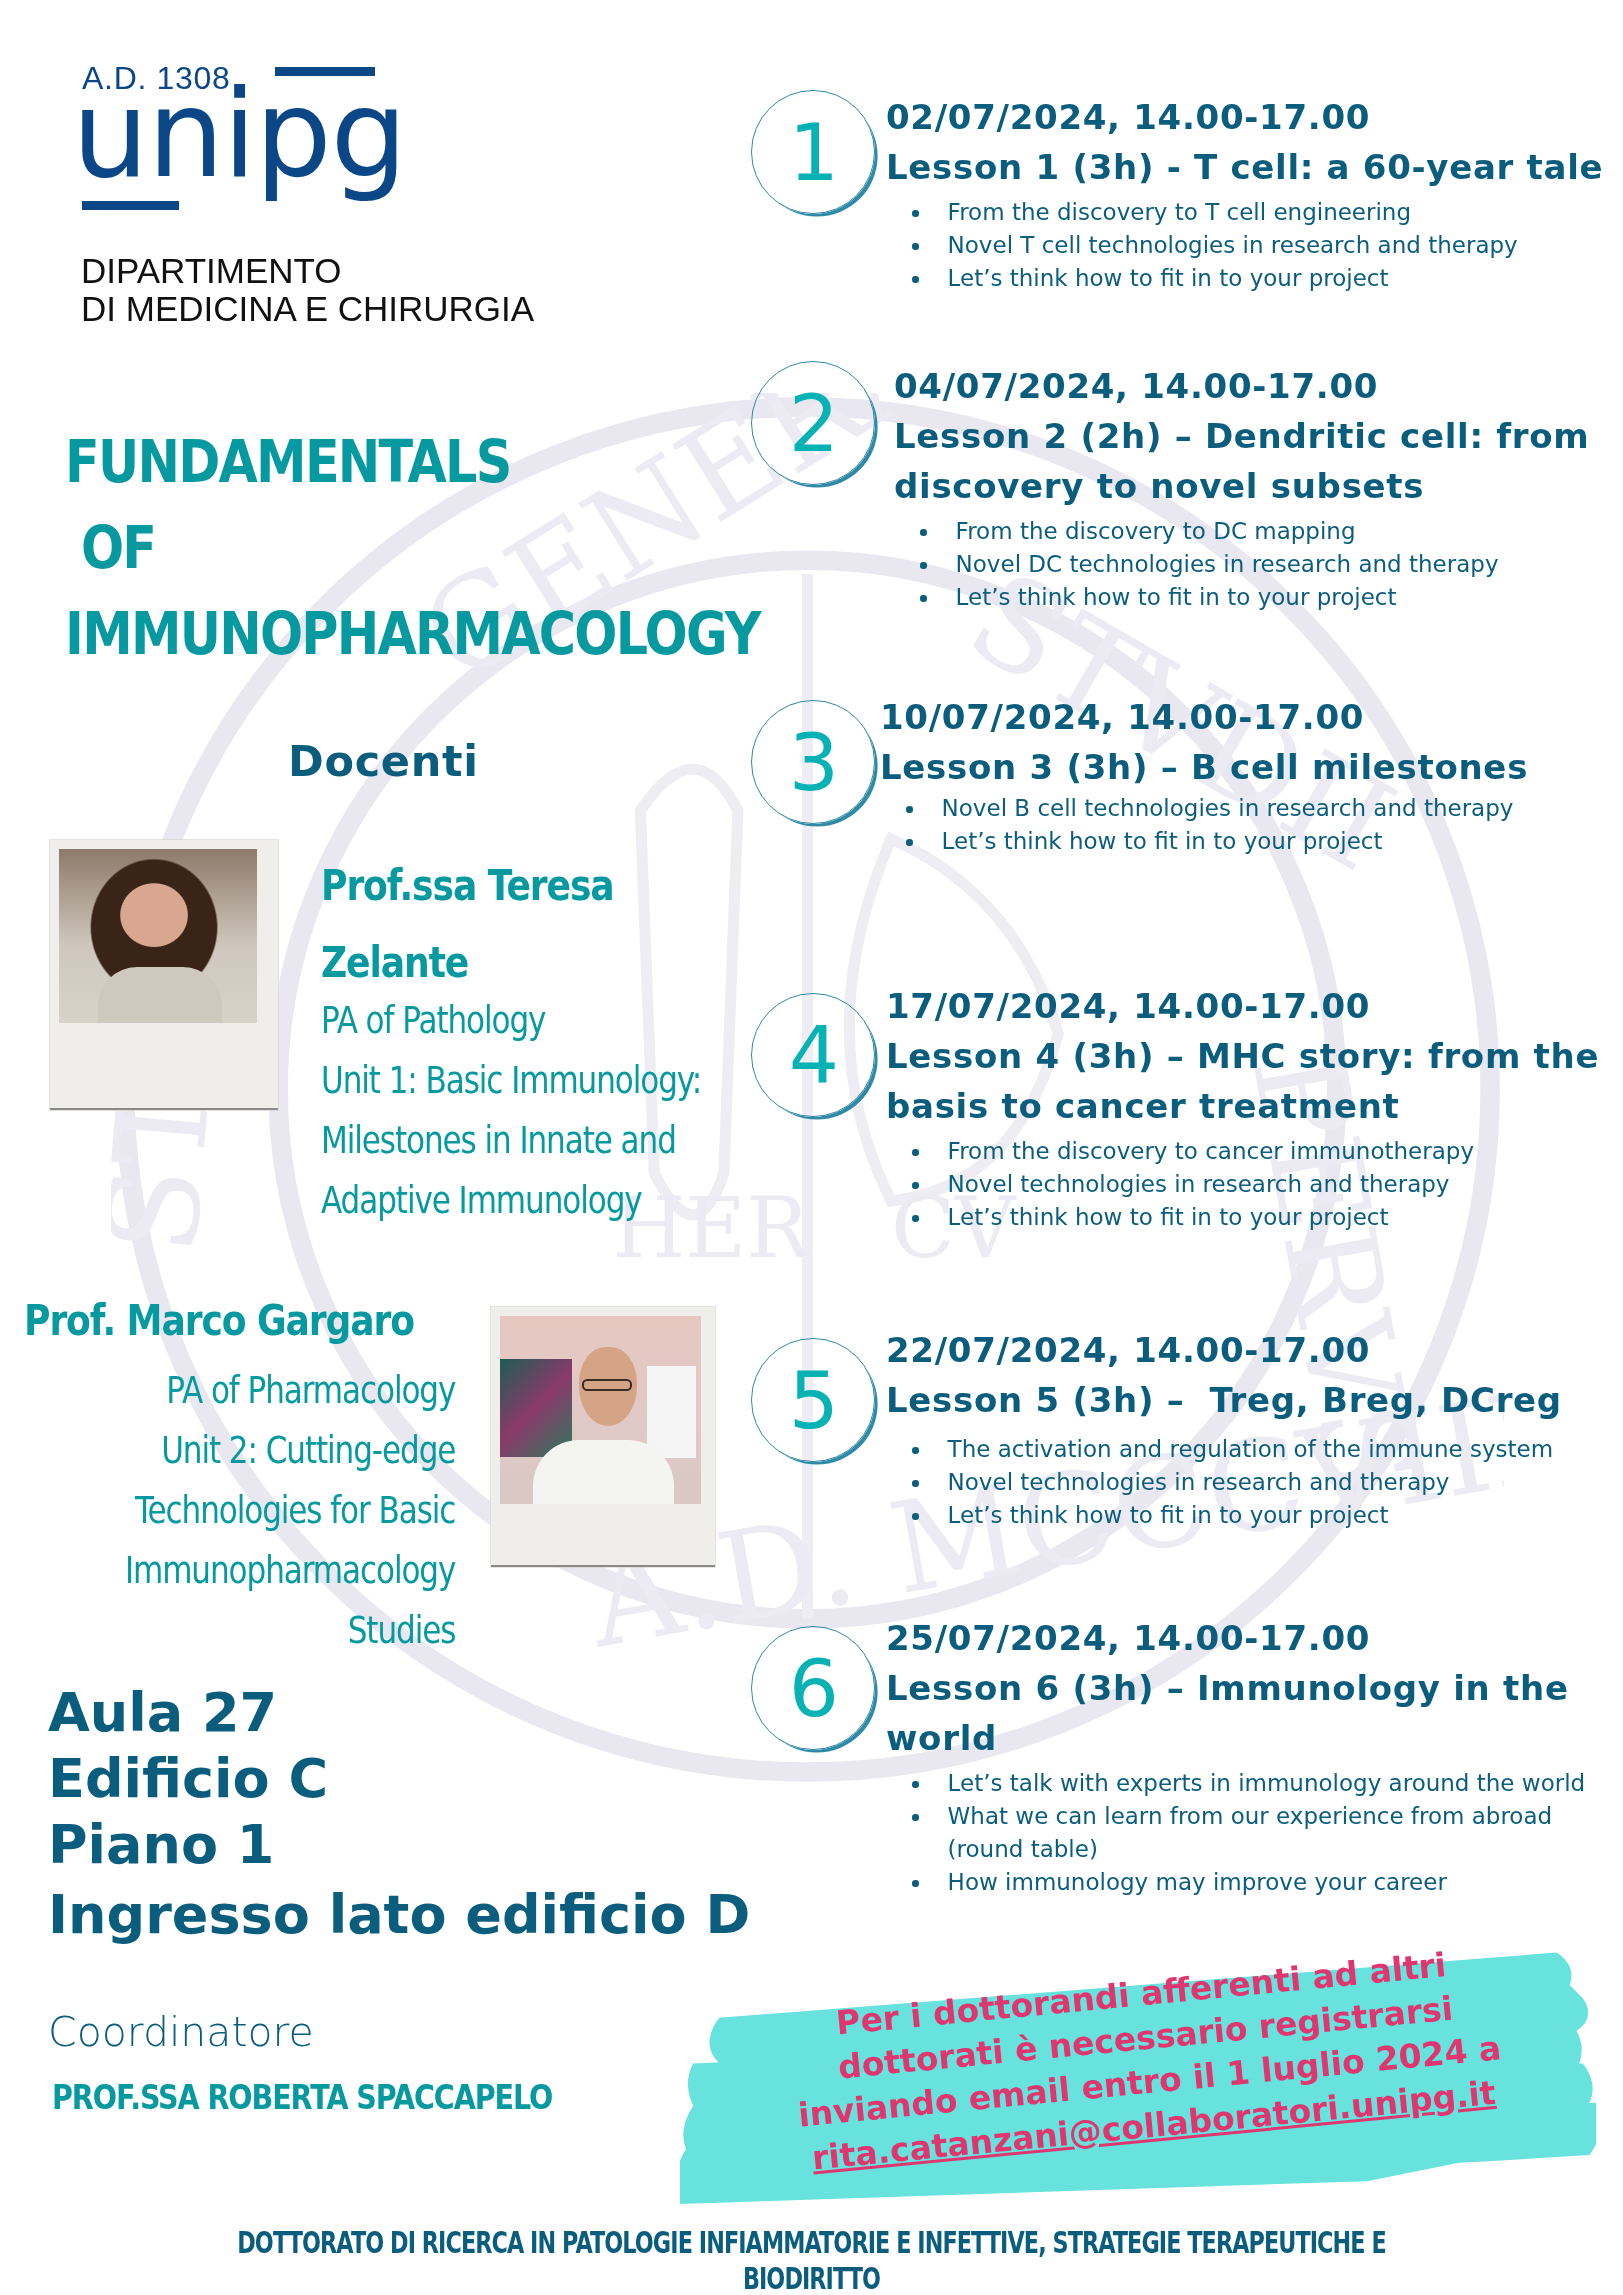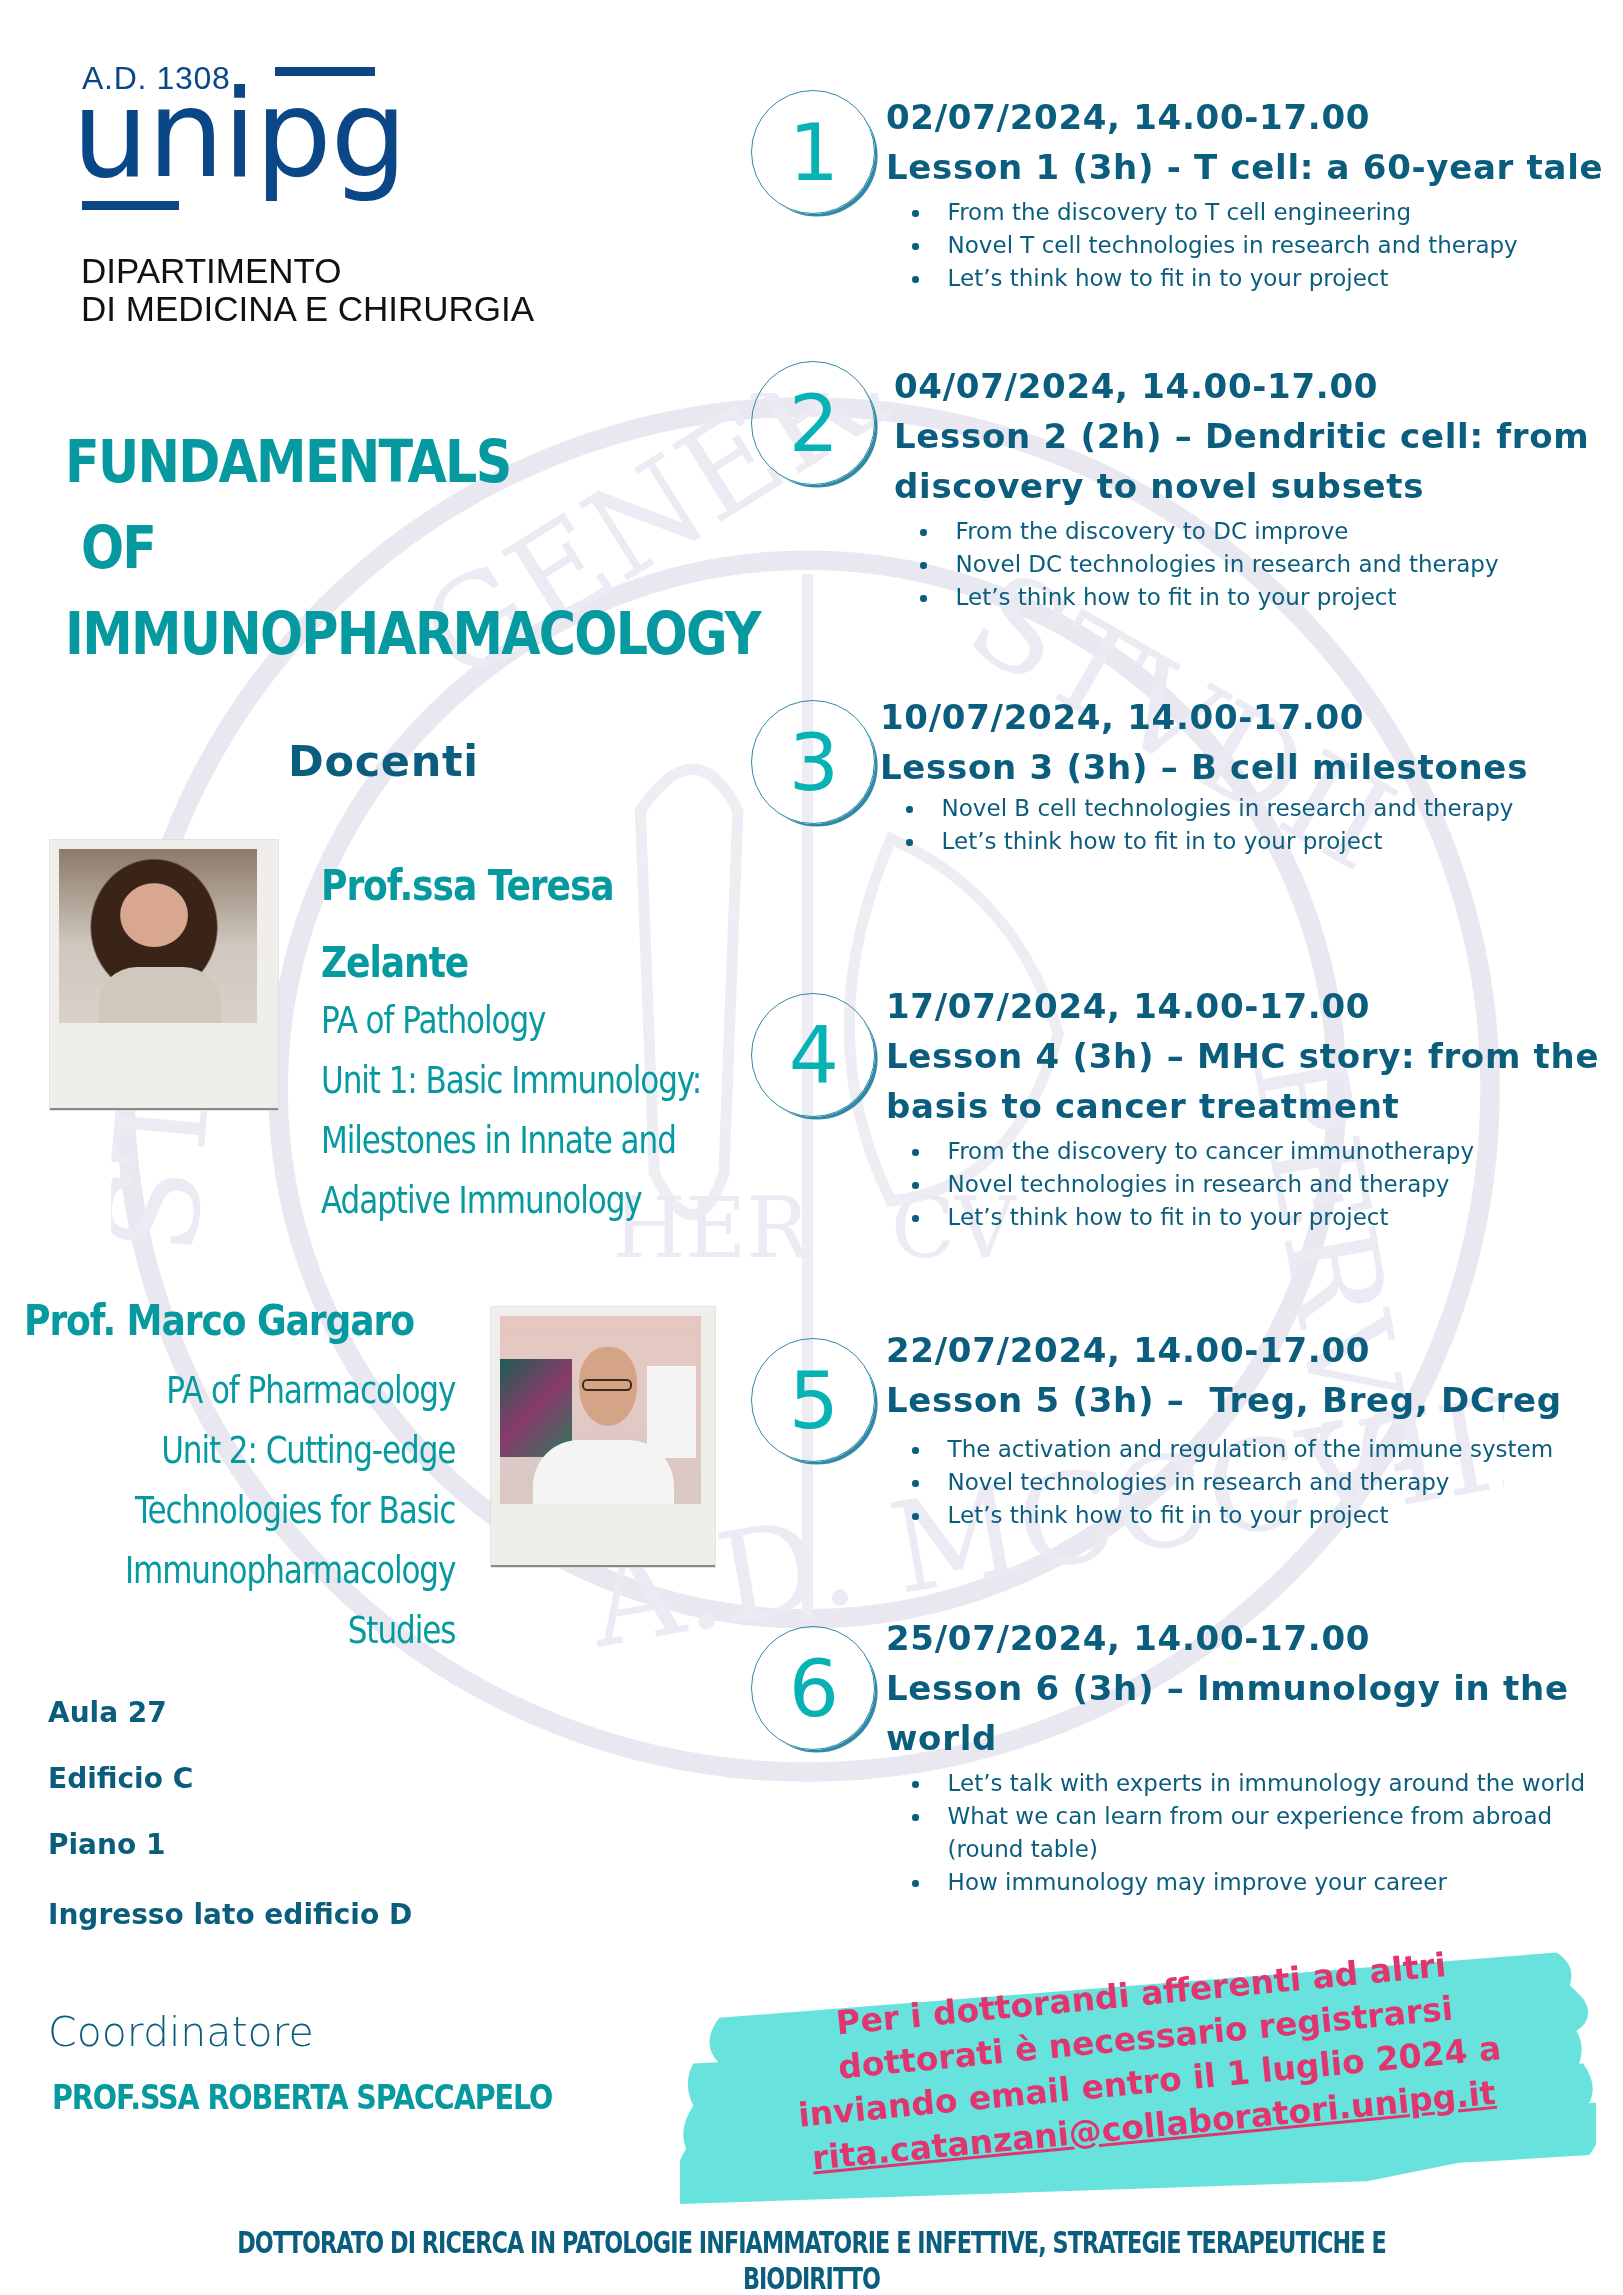--- a/index.html
+++ b/index.html
@@ -41,21 +41,21 @@
   .ph2 .glasses { position:absolute; left:82px; top:63px; width:50px; height:11.8px; border:2.6px solid #3b2b25; border-radius:5.2px; box-sizing:border-box; }
 
   .teacher-name { font-family:"DejaVu Sans", sans-serif; font-weight:bold; color:#069aa0; font-size:43px; letter-spacing:-1.3px; transform:scaleX(0.84); transform-origin:left top; }
   .teacher-desc { font-family:"DejaVu Sans", sans-serif; color:#069aa0; font-size:37px; line-height:60px; letter-spacing:-1.3px; transform:scaleX(0.84); transform-origin:left top; white-space:nowrap; }
   .t1-name { left:321px; top:847px; line-height:77px; }
   .t1-desc { left:321px; top:991px; }
   .t2-name { left:24px; top:1295px; }
   .t2-desc { right:1168px; top:1361px; text-align:right; transform-origin:right top; }
 
   
-  .loc { left:48px; top:1680px; font-family:"DejaVu Sans", sans-serif; font-weight:bold; font-size:28px; line-height:66px; color:#0b5d7e; }
+  .loc { left:48px; top:1680px; font-family:"DejaVu Sans", sans-serif; font-weight:bold; font-size:54px; line-height:66px; color:#0b5d7e; }
   .loc .last { margin-top:3.9px; }
   .coord-label { left:48px; top:2008px; font-family:"DejaVu Sans", sans-serif; font-size:41px; color:#0b5d7e; font-weight:300; }
   .coord-name { left:52px; top:2077px; font-family:"DejaVu Sans", sans-serif; font-weight:bold; font-size:34px; color:#069aa0; letter-spacing:-1.3px; transform:scaleX(0.84); transform-origin:left top; }
 
   
   .lesson { position:absolute; left:749px; width:870px; }
   .circle { position:absolute; left:2px; width:124px; height:124px; border-radius:50%; border:1.3px solid #2f8aa8; box-sizing:border-box;
             box-shadow: 3.9px 3.9px 0 -1.3px #2f8aa8; }
   .circle-num { position:absolute; left:0; top:0; width:124px; height:124px; line-height:124px; text-align:center; font-family:"DejaVu Sans", sans-serif; font-size:79px; color:#06b2b4; }
   .lesson-body { position:absolute; left:137px; top:0; right:0; }
@@ -176,21 +176,21 @@
 
 <div class="lesson l2">
   <div class="circle" style="top:0">
     <div class="circle-num">2</div>
   </div>
   <div class="lesson-body" style="left:145px">
     <div class="lesson-date">04/07/2024, 14.00-17.00</div>
     <div class="lesson-title">Lesson 2 (2h) – Dendritic cell: from</div>
     <div class="lesson-title">discovery to novel subsets</div>
     <ul class="lesson-items">
-      <li>From the discovery to DC improve</li>
+      <li>From the discovery to DC mapping</li>
       <li>Novel DC technologies in research and therapy</li>
       <li>Let’s think how to fit in to your project</li>
     </ul>
   </div>
 </div>
 
 <div class="lesson l3">
   <div class="circle" style="top:7.9px">
     <div class="circle-num">3</div>
   </div>

